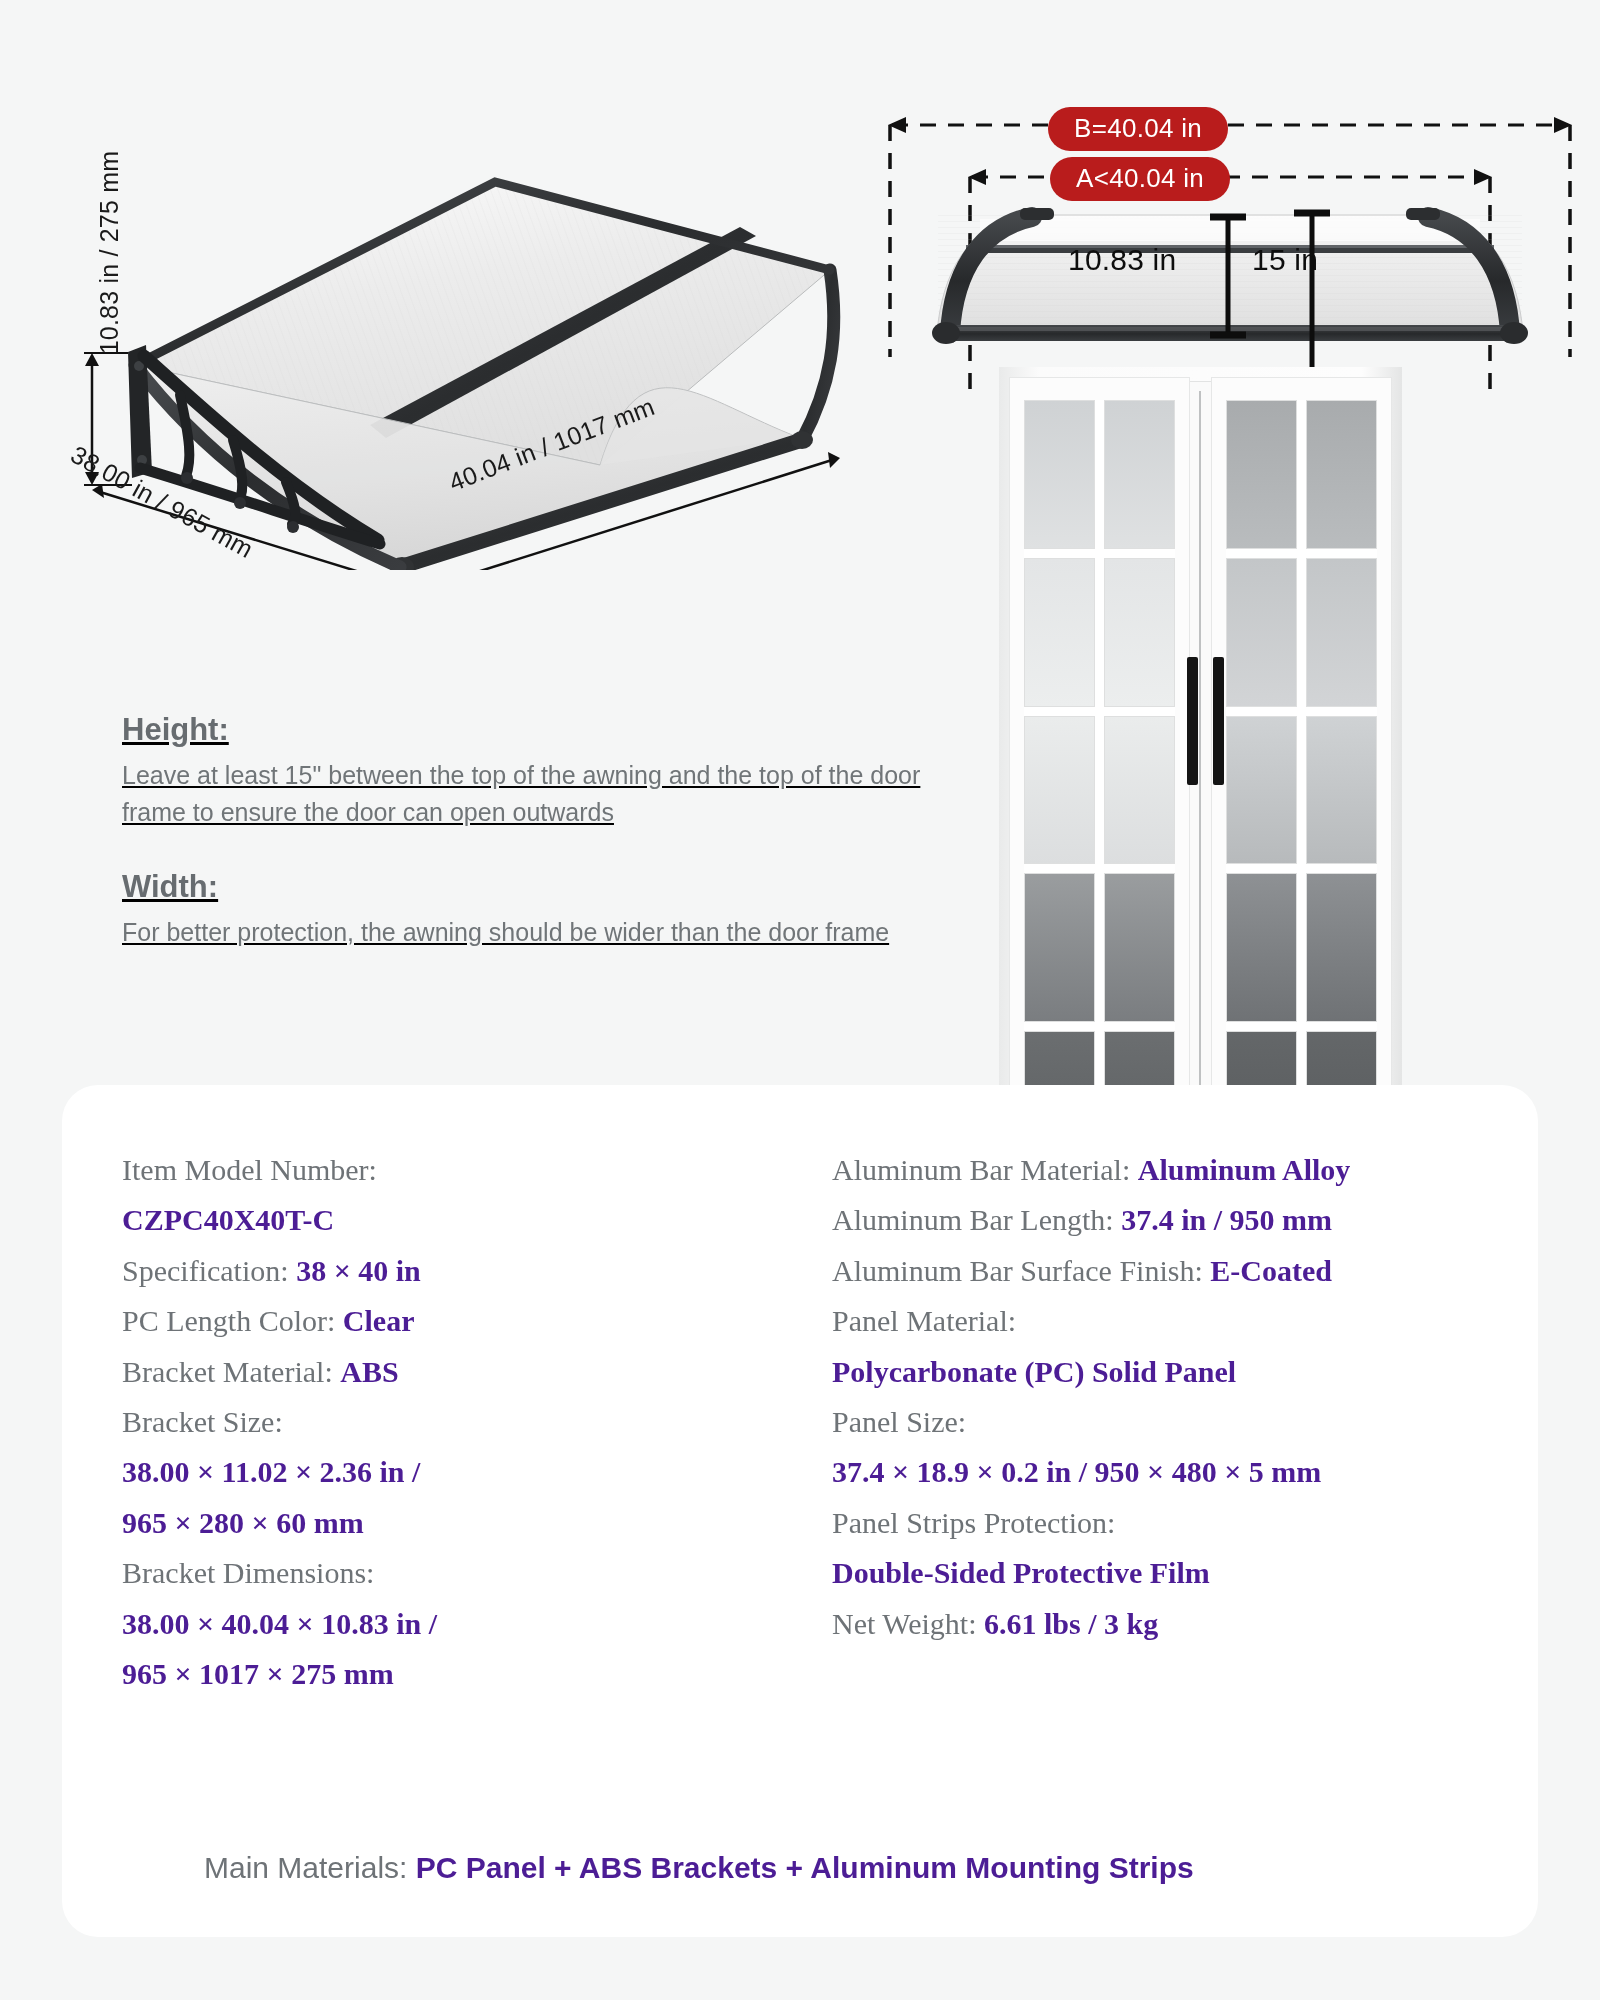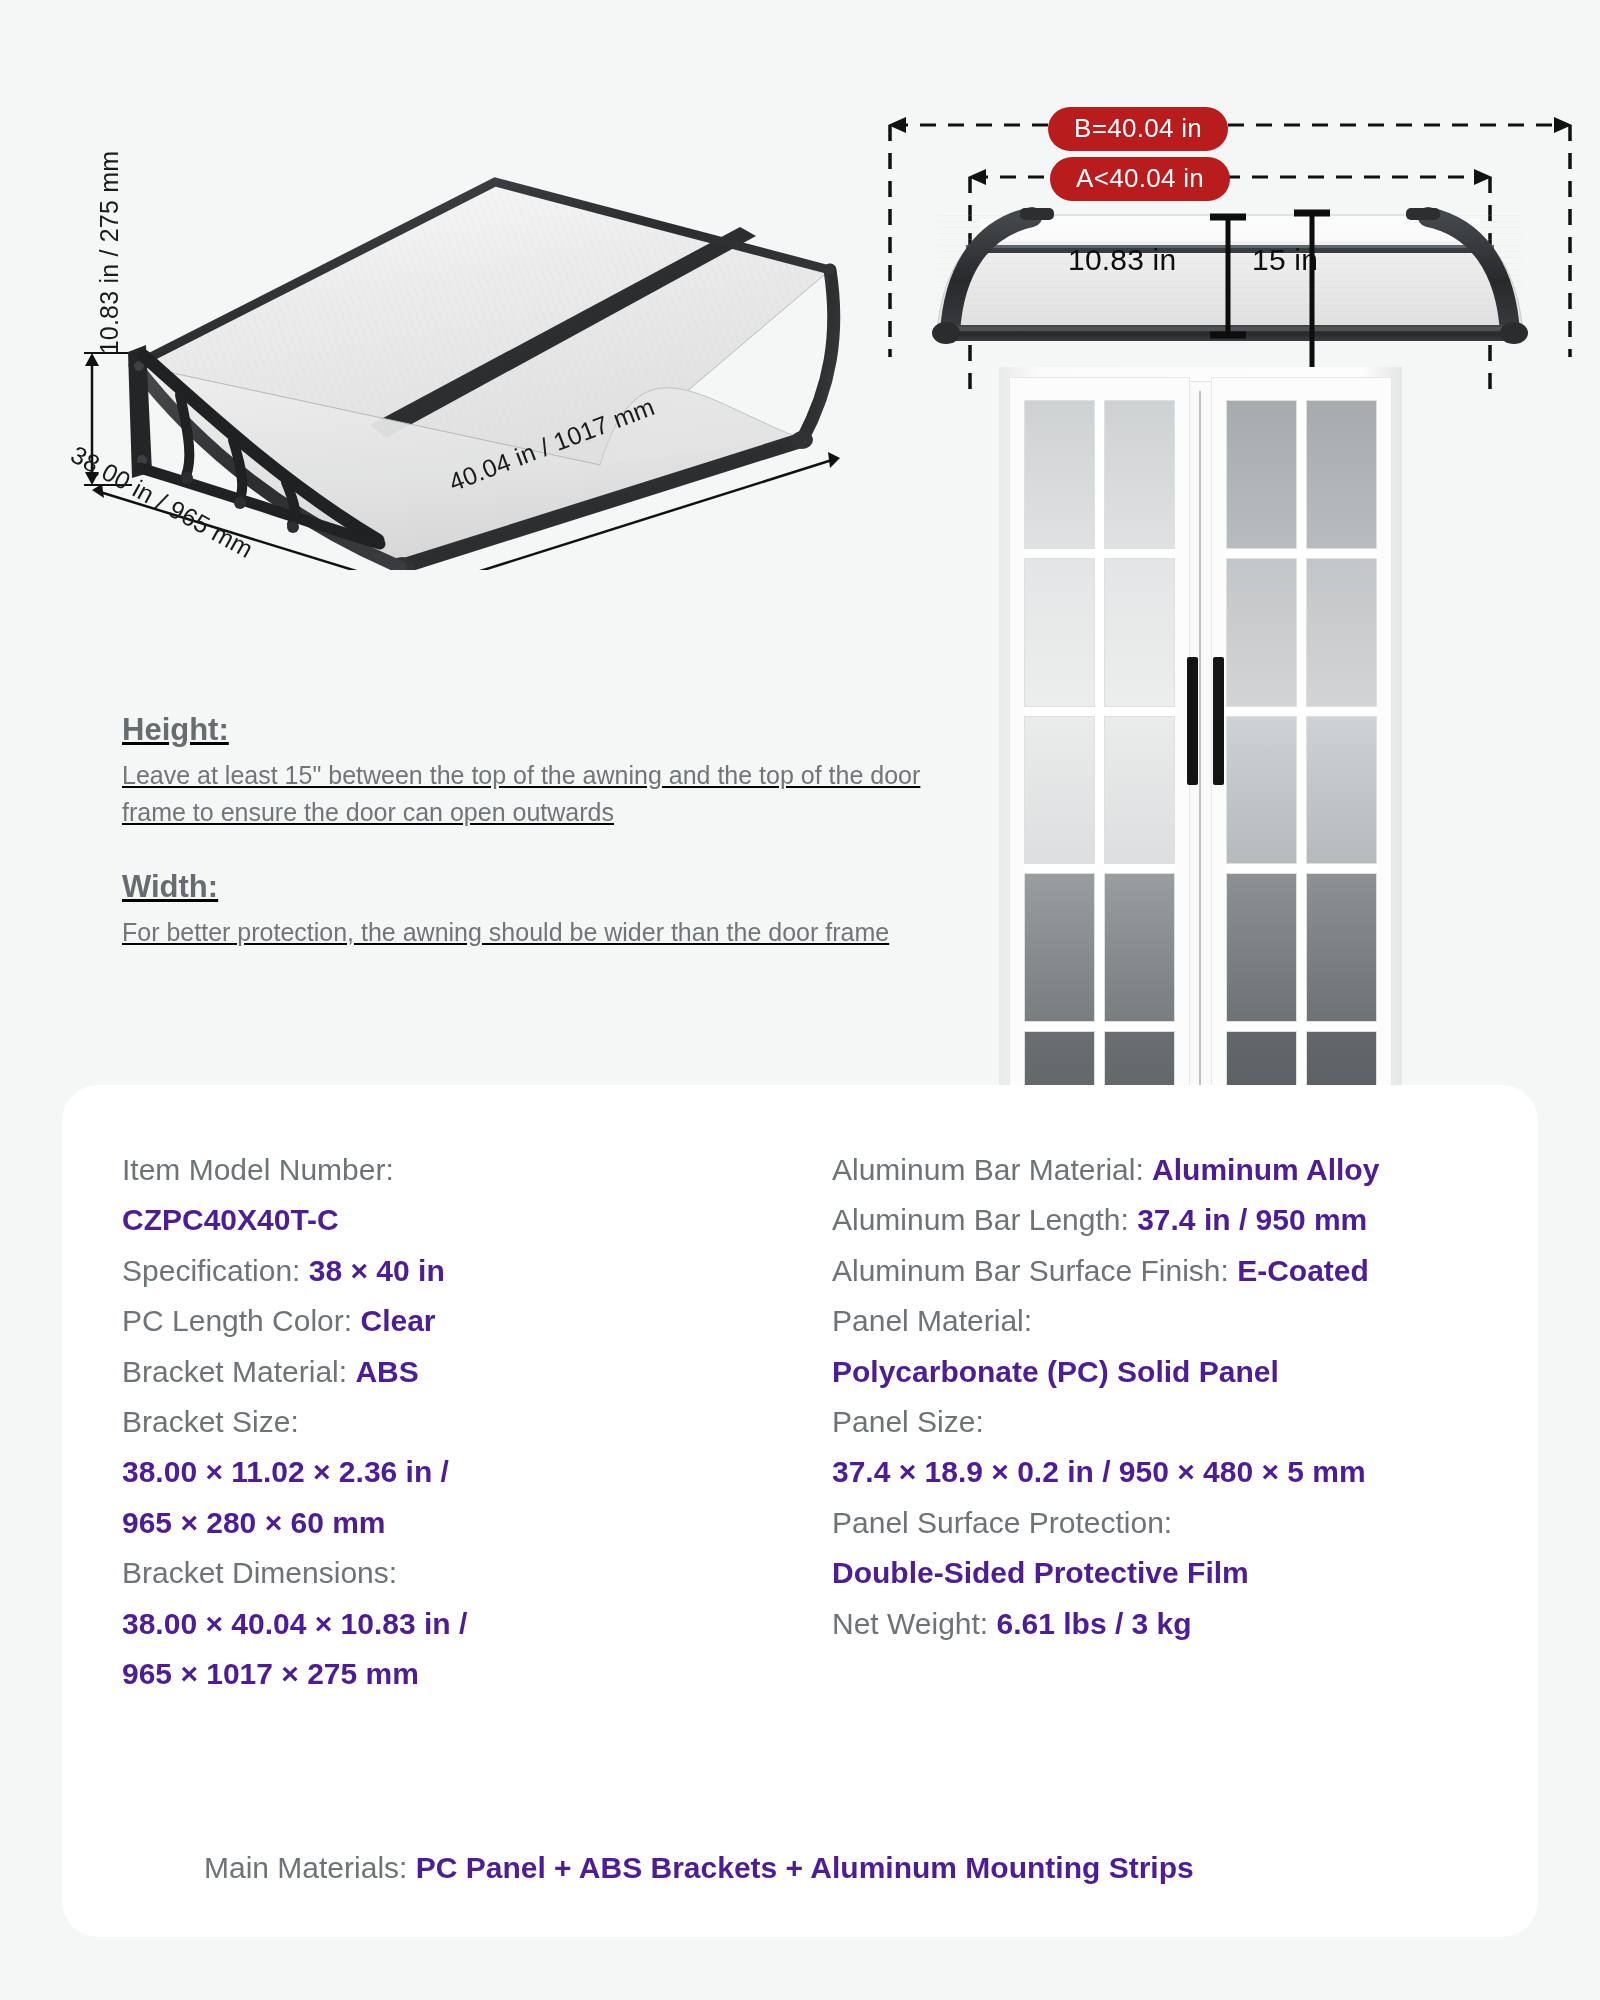--- a/index.html
+++ b/index.html
@@ -190,20 +190,21 @@
     display: flex;
     gap: 40px;
   }
   .spec-col { flex: 1; min-width: 0; }
 
   .spec-line {
     font-size: 30px;
     color: #6e7377;
     line-height: 1.68;
     white-space: nowrap;
+    font-family: Liberation Serif, serif;
   }
   .spec-val {
     color: #4c1d95;
     font-weight: bold;
   }
 
   #main-materials {
     position: absolute;
     left: 122px; top: 766px;
     font-size: 30px;
@@ -482,21 +483,21 @@
       <div class="spec-line">
         <span class="spec-val">Polycarbonate (PC) Solid Panel</span>
       </div>
       <div class="spec-line">
         <span>Panel Size:</span>
       </div>
       <div class="spec-line">
         <span class="spec-val">37.4 × 18.9 × 0.2 in / 950 × 480 × 5 mm</span>
       </div>
       <div class="spec-line">
-        <span>Panel Surface Protection:</span>
+        <span>Panel Strips Protection:</span>
       </div>
       <div class="spec-line">
         <span class="spec-val">Double-Sided Protective Film</span>
       </div>
       <div class="spec-line">
         <span>Net Weight: </span><span class="spec-val">6.61 lbs / 3 kg</span>
       </div>
     </div>
   </div>
 

